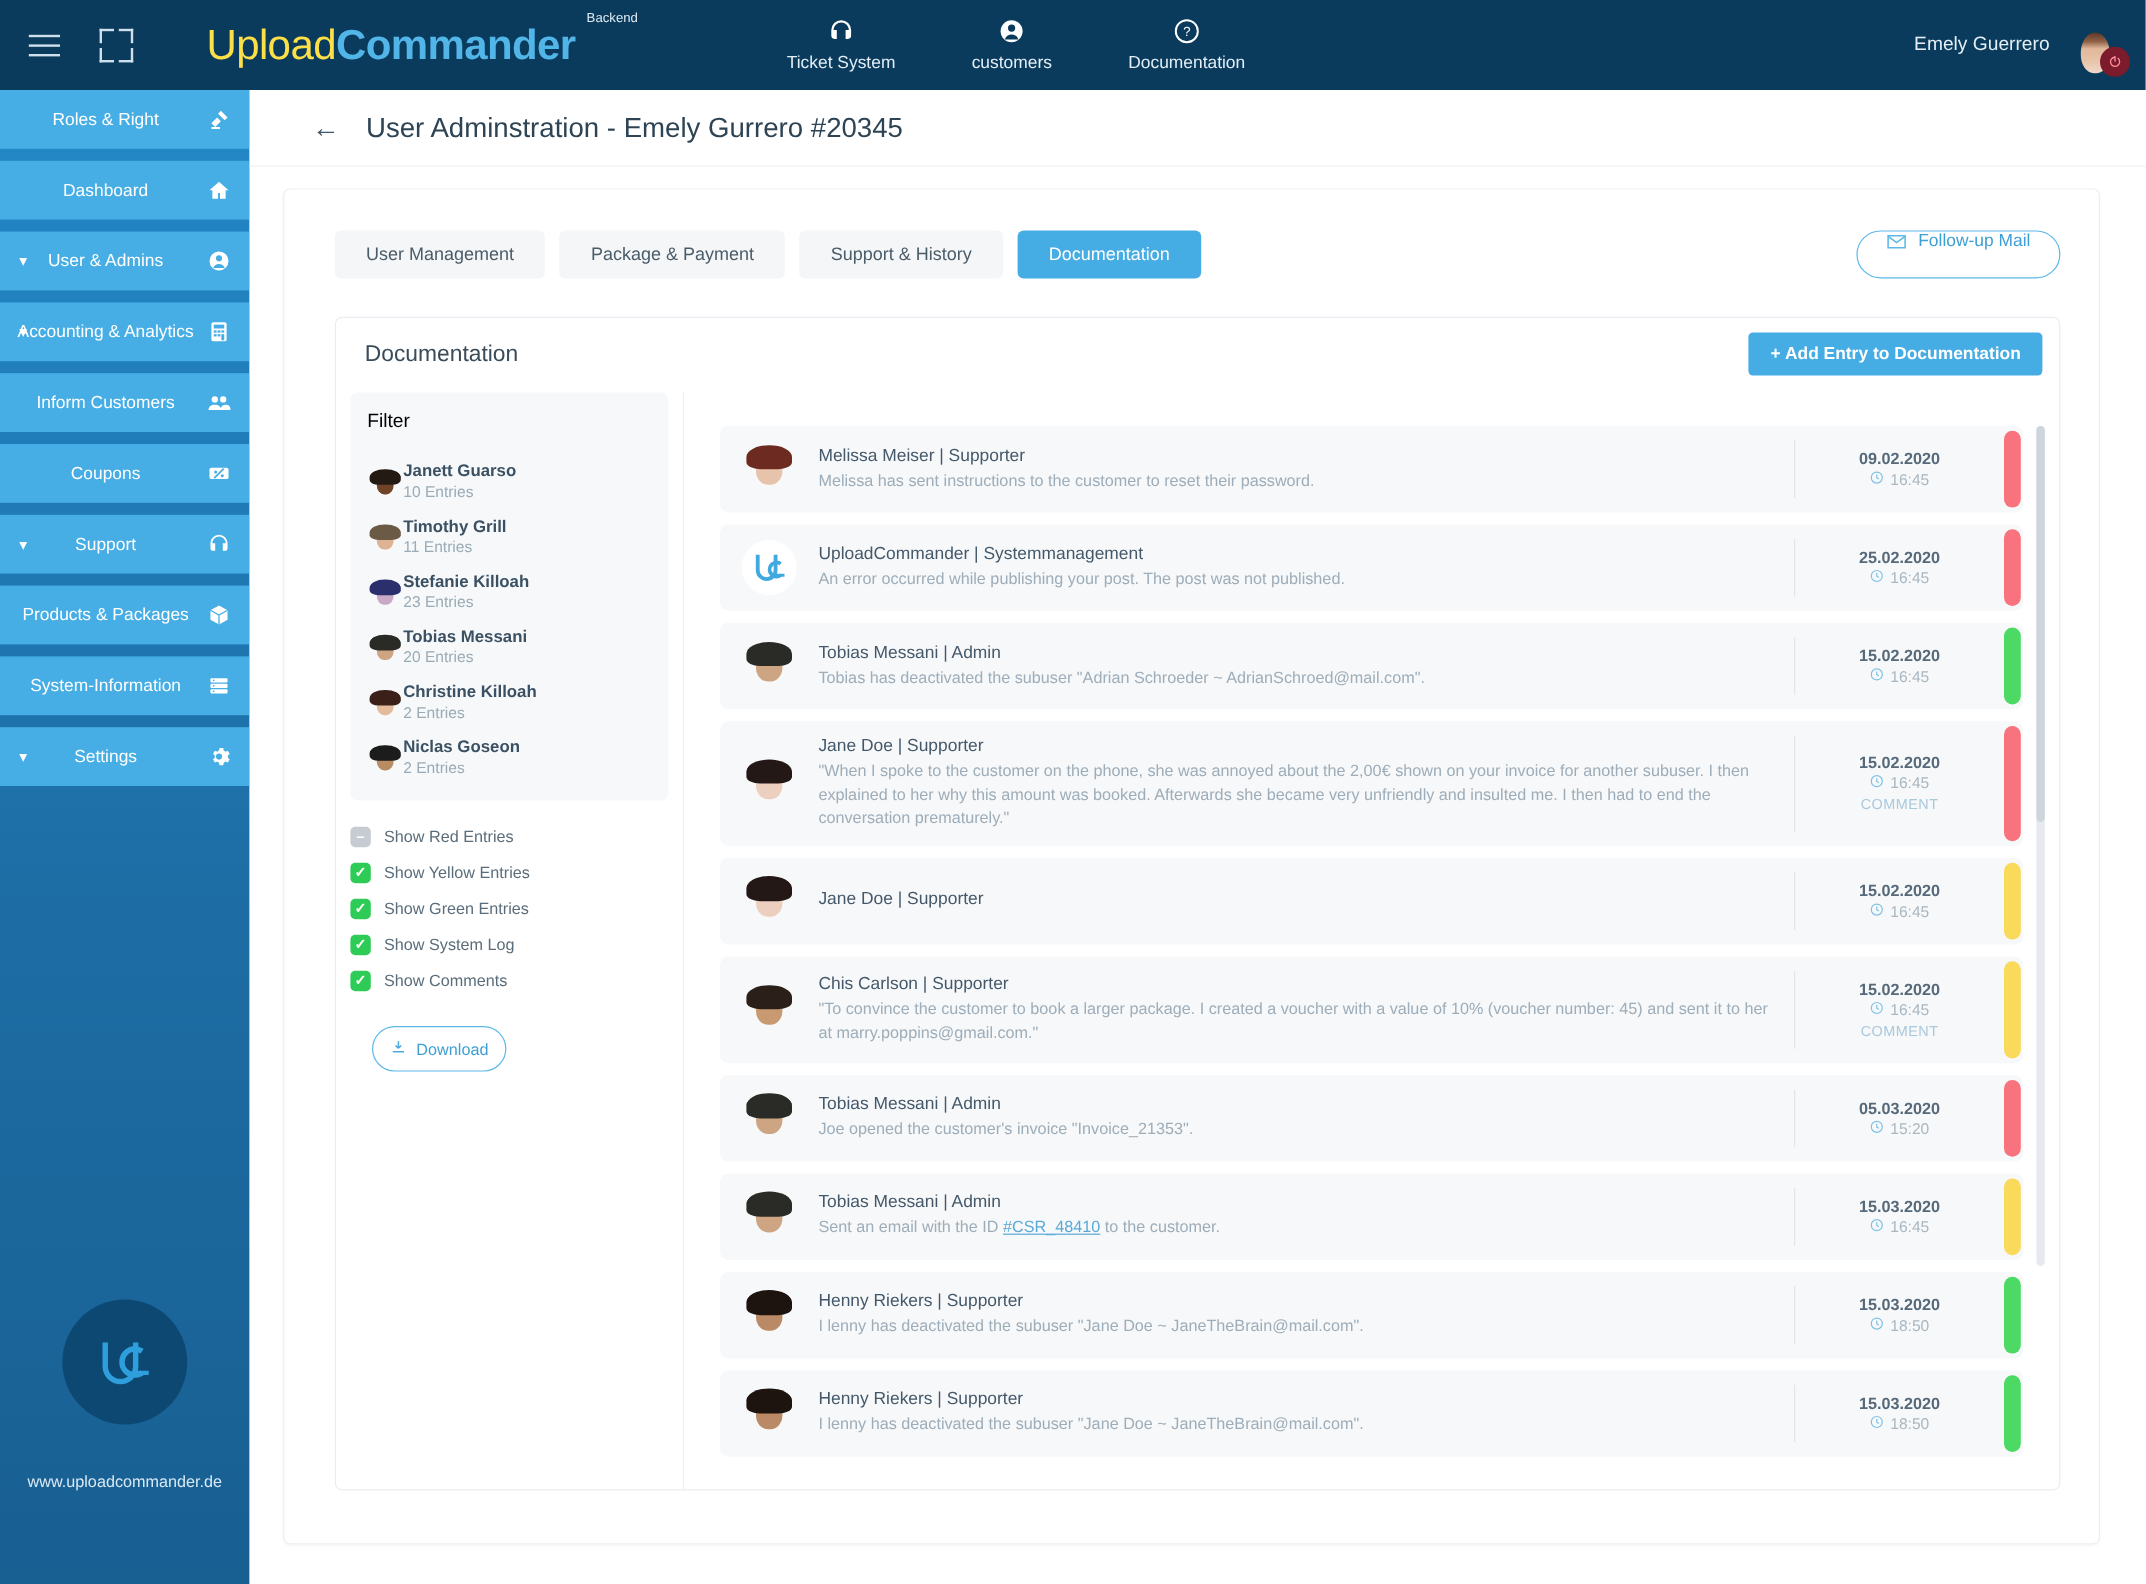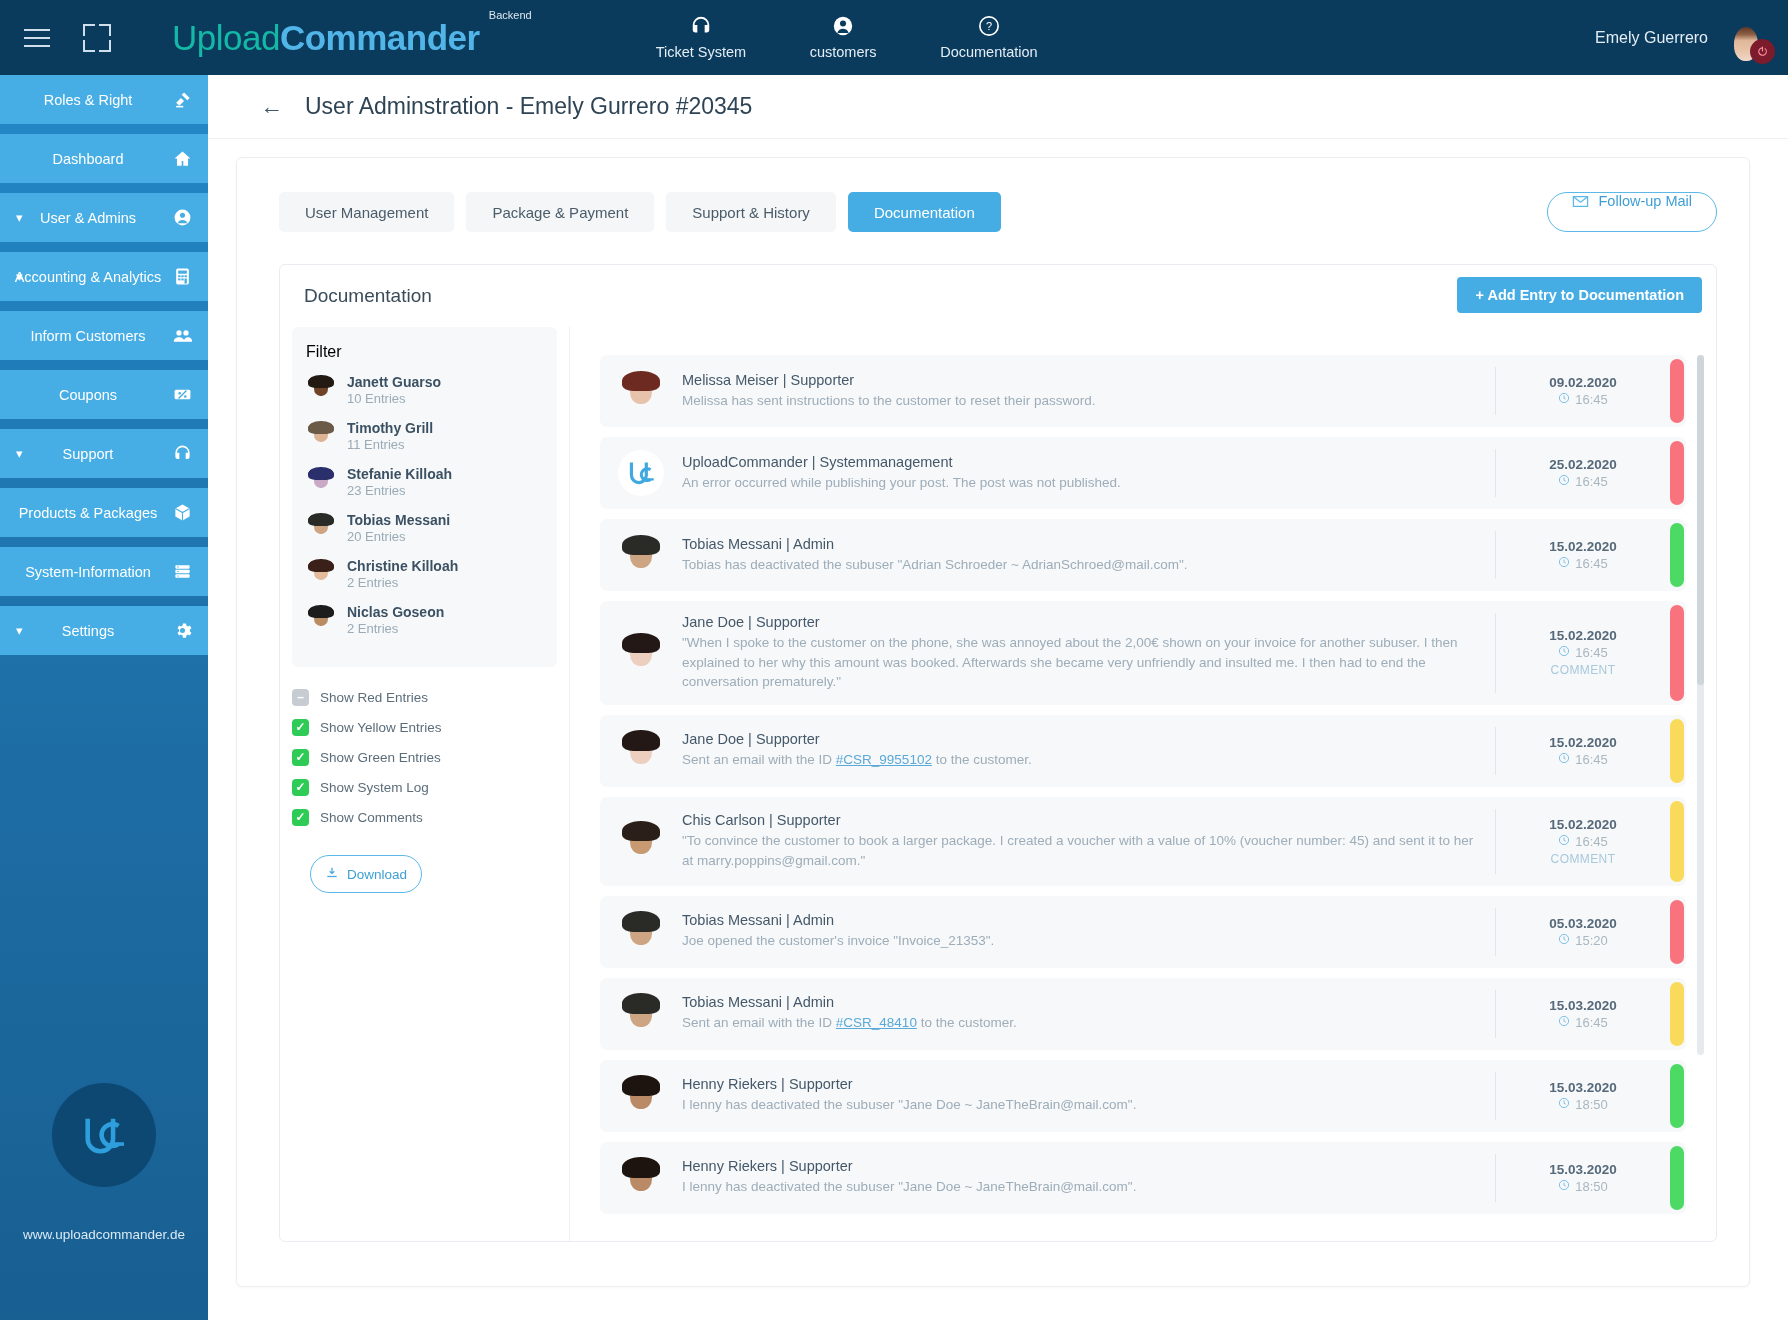--- a/index.html
+++ b/index.html
@@ -32,21 +32,21 @@
   .expand-icon i:nth-child(2) { top:3px; right:3px; border-top:2px solid #cfe0ec; border-right:2px solid #cfe0ec; }
   .expand-icon i:nth-child(3) { bottom:3px; left:3px; border-bottom:2px solid #cfe0ec; border-left:2px solid #cfe0ec; }
   .expand-icon i:nth-child(4) { bottom:3px; right:3px; border-bottom:2px solid #cfe0ec; border-right:2px solid #cfe0ec; }
 
   .brand {
     margin-left: 58px; position: relative;
     font-size: 35px; letter-spacing: -0.5px;
     color: #3aa8e0; font-weight: 400; white-space: nowrap;
     display: flex; align-items: baseline;
   }
-  .brand .b-upload { color: #14b8a6; font-weight: 400; }
+  .brand .b-upload { color: #fde047; font-weight: 400; }
   .brand .b-cmd { color: #52b5e8; font-weight: 700; }
   .brand .b-backend {
     position: absolute; top: -9px; right: -52px;
     font-size: 11px; color: #dfeaf2; font-weight: 400; letter-spacing: 0;
   }
 
   .topnav { margin-left: 176px; display: flex; gap: 56px; align-items: flex-start; }
   .topnav-item {
     display: flex; flex-direction: column; align-items: center;
     color: #e3eef6; font-size: 14.5px; cursor: pointer; gap: 4px; min-width: 82px;
@@ -155,21 +155,21 @@
     border-radius: 4px; padding: 0 18px; height: 36px;
     display: flex; align-items: center; cursor: pointer;
   }
 
   .doc-body { display: flex; height: 916px; }
 
   
   .filter-col { width: 290px; border-right: 1px solid #eef1f4; padding: 0 12px 0 12px; }
   .filter-box { background: #f6f8f9; border-radius: 6px; padding: 16px 14px 18px 14px; }
   .filter-title { font-size: 16px; color: #000000; margin-bottom: 12px; }
-  .filter-user { display: flex; align-items: flex-start; gap: 11px; height: 46px; cursor: pointer; }
+  .filter-user { display: flex; align-items: flex-end; height: 46px; cursor: pointer; }
   .fu-avatar { width: 30px; height: 30px; border-radius: 50%; flex: 0 0 30px; overflow: hidden; position: relative; }
   .fu-name { font-size: 14px; color: #3b5163; font-weight: 600; line-height: 1.15; }
   .fu-entries { font-size: 13px; color: #9aabb7; line-height: 1.3; }
 
   .checkrow { display: flex; align-items: center; gap: 11px; height: 24px; margin-top: 6px; cursor: pointer; }
   .checkrow:first-of-type { margin-top: 18px; }
   .cbox {
     width: 17px; height: 17px; border-radius: 4px; flex: 0 0 17px;
     display: flex; align-items: center; justify-content: center;
     color: #fff; font-size: 12px; font-weight: 700;
@@ -619,21 +619,20 @@
                 <span class="e-bar" style="background:#f8737d"></span>
               </div>
               <div class="entry">
                 <span class="entry-avatar-wrap">
                   <span class="e-avatar">
                     <span class="face" style="--hair:#231816;--skin:#edcfc0"></span>
                   </span>
                 </span>
                 <span class="entry-text">
                   <span class="e-title">Jane Doe | Supporter</span>
-                  <span class="e-msg"><span>Sent an email with the ID </span><a href="#">#CSR_9955102</a><span> to the customer.</span></span>
                 </span>
                 <span class="entry-meta">
                   <span class="e-date">15.02.2020</span>
                   <span class="e-time">
                     <span><svg width="12" height="12" viewBox="0 0 24 24">
                         <circle cx="12" cy="12" r="9.2" fill="none" stroke="#7ec1e6" stroke-width="2"></circle>
                         <path d="M12 7v5.4l3.4 2" fill="none" stroke="#7ec1e6" stroke-width="2"></path>
                       </svg></span>
                     <span>16:45</span>
                   </span>

